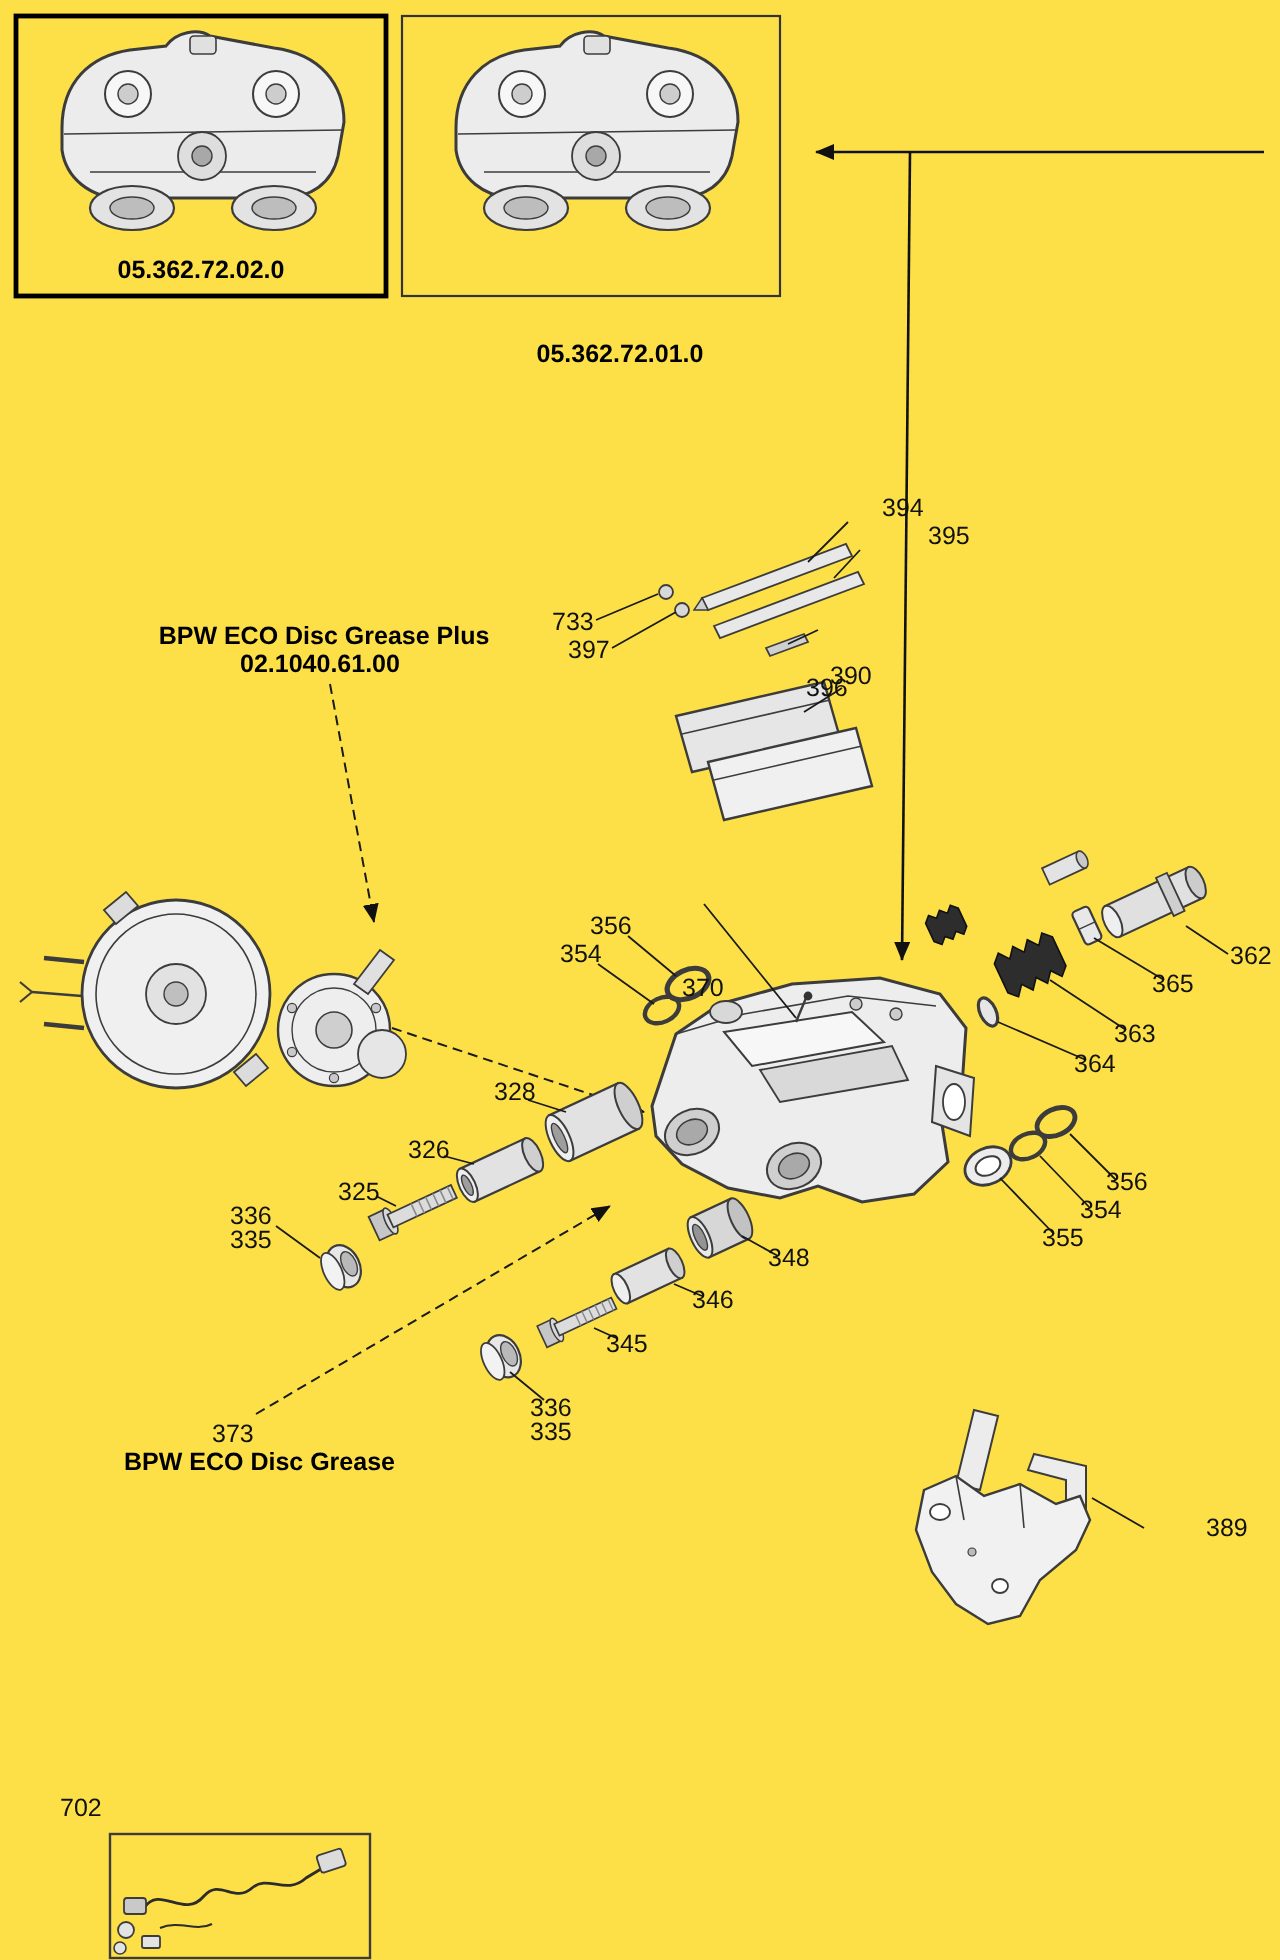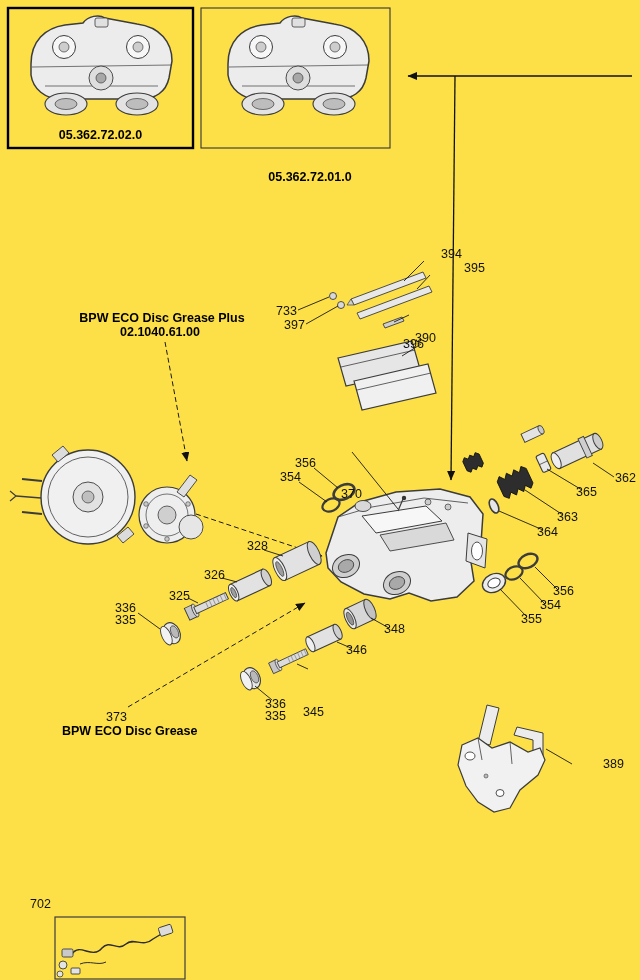--- a/index.html
+++ b/index.html
@@ -268,21 +268,21 @@
       <div class="callout" style="left: 576px; top: 486px;">365</div>
       <div class="callout" style="left: 557px; top: 511px;">363</div>
       <div class="callout" style="left: 537px; top: 526px;">364</div>
       <div class="callout" style="left: 247px; top: 540px;">328</div>
       <div class="callout" style="left: 204px; top: 569px;">326</div>
       <div class="callout" style="left: 169px; top: 590px;">325</div>
       <div class="callout" style="left: 115px; top: 602px;">336</div>
       <div class="callout" style="left: 115px; top: 614px;">335</div>
       <div class="callout" style="left: 384px; top: 623px;">348</div>
       <div class="callout" style="left: 346px; top: 644px;">346</div>
-      <div class="callout" style="left: 303px; top: 666px; margin-top: 40px;">345</div>
+      <div class="callout" style="left: 303px; top: 666px;">345</div>
       <div class="callout" style="left: 265px; top: 698px;">336</div>
       <div class="callout" style="left: 265px; top: 710px;">335</div>
       <div class="callout" style="left: 553px; top: 585px;">356</div>
       <div class="callout" style="left: 540px; top: 599px;">354</div>
       <div class="callout" style="left: 521px; top: 613px;">355</div>
       <div class="callout" style="left: 106px; top: 711px;">373</div>
       <div class="callout" style="left: 573px; top: 758px; padding-left: 30px;">389</div>
       <div class="callout" style="left: 30px; top: 898px;">702</div>
     </div>
 

